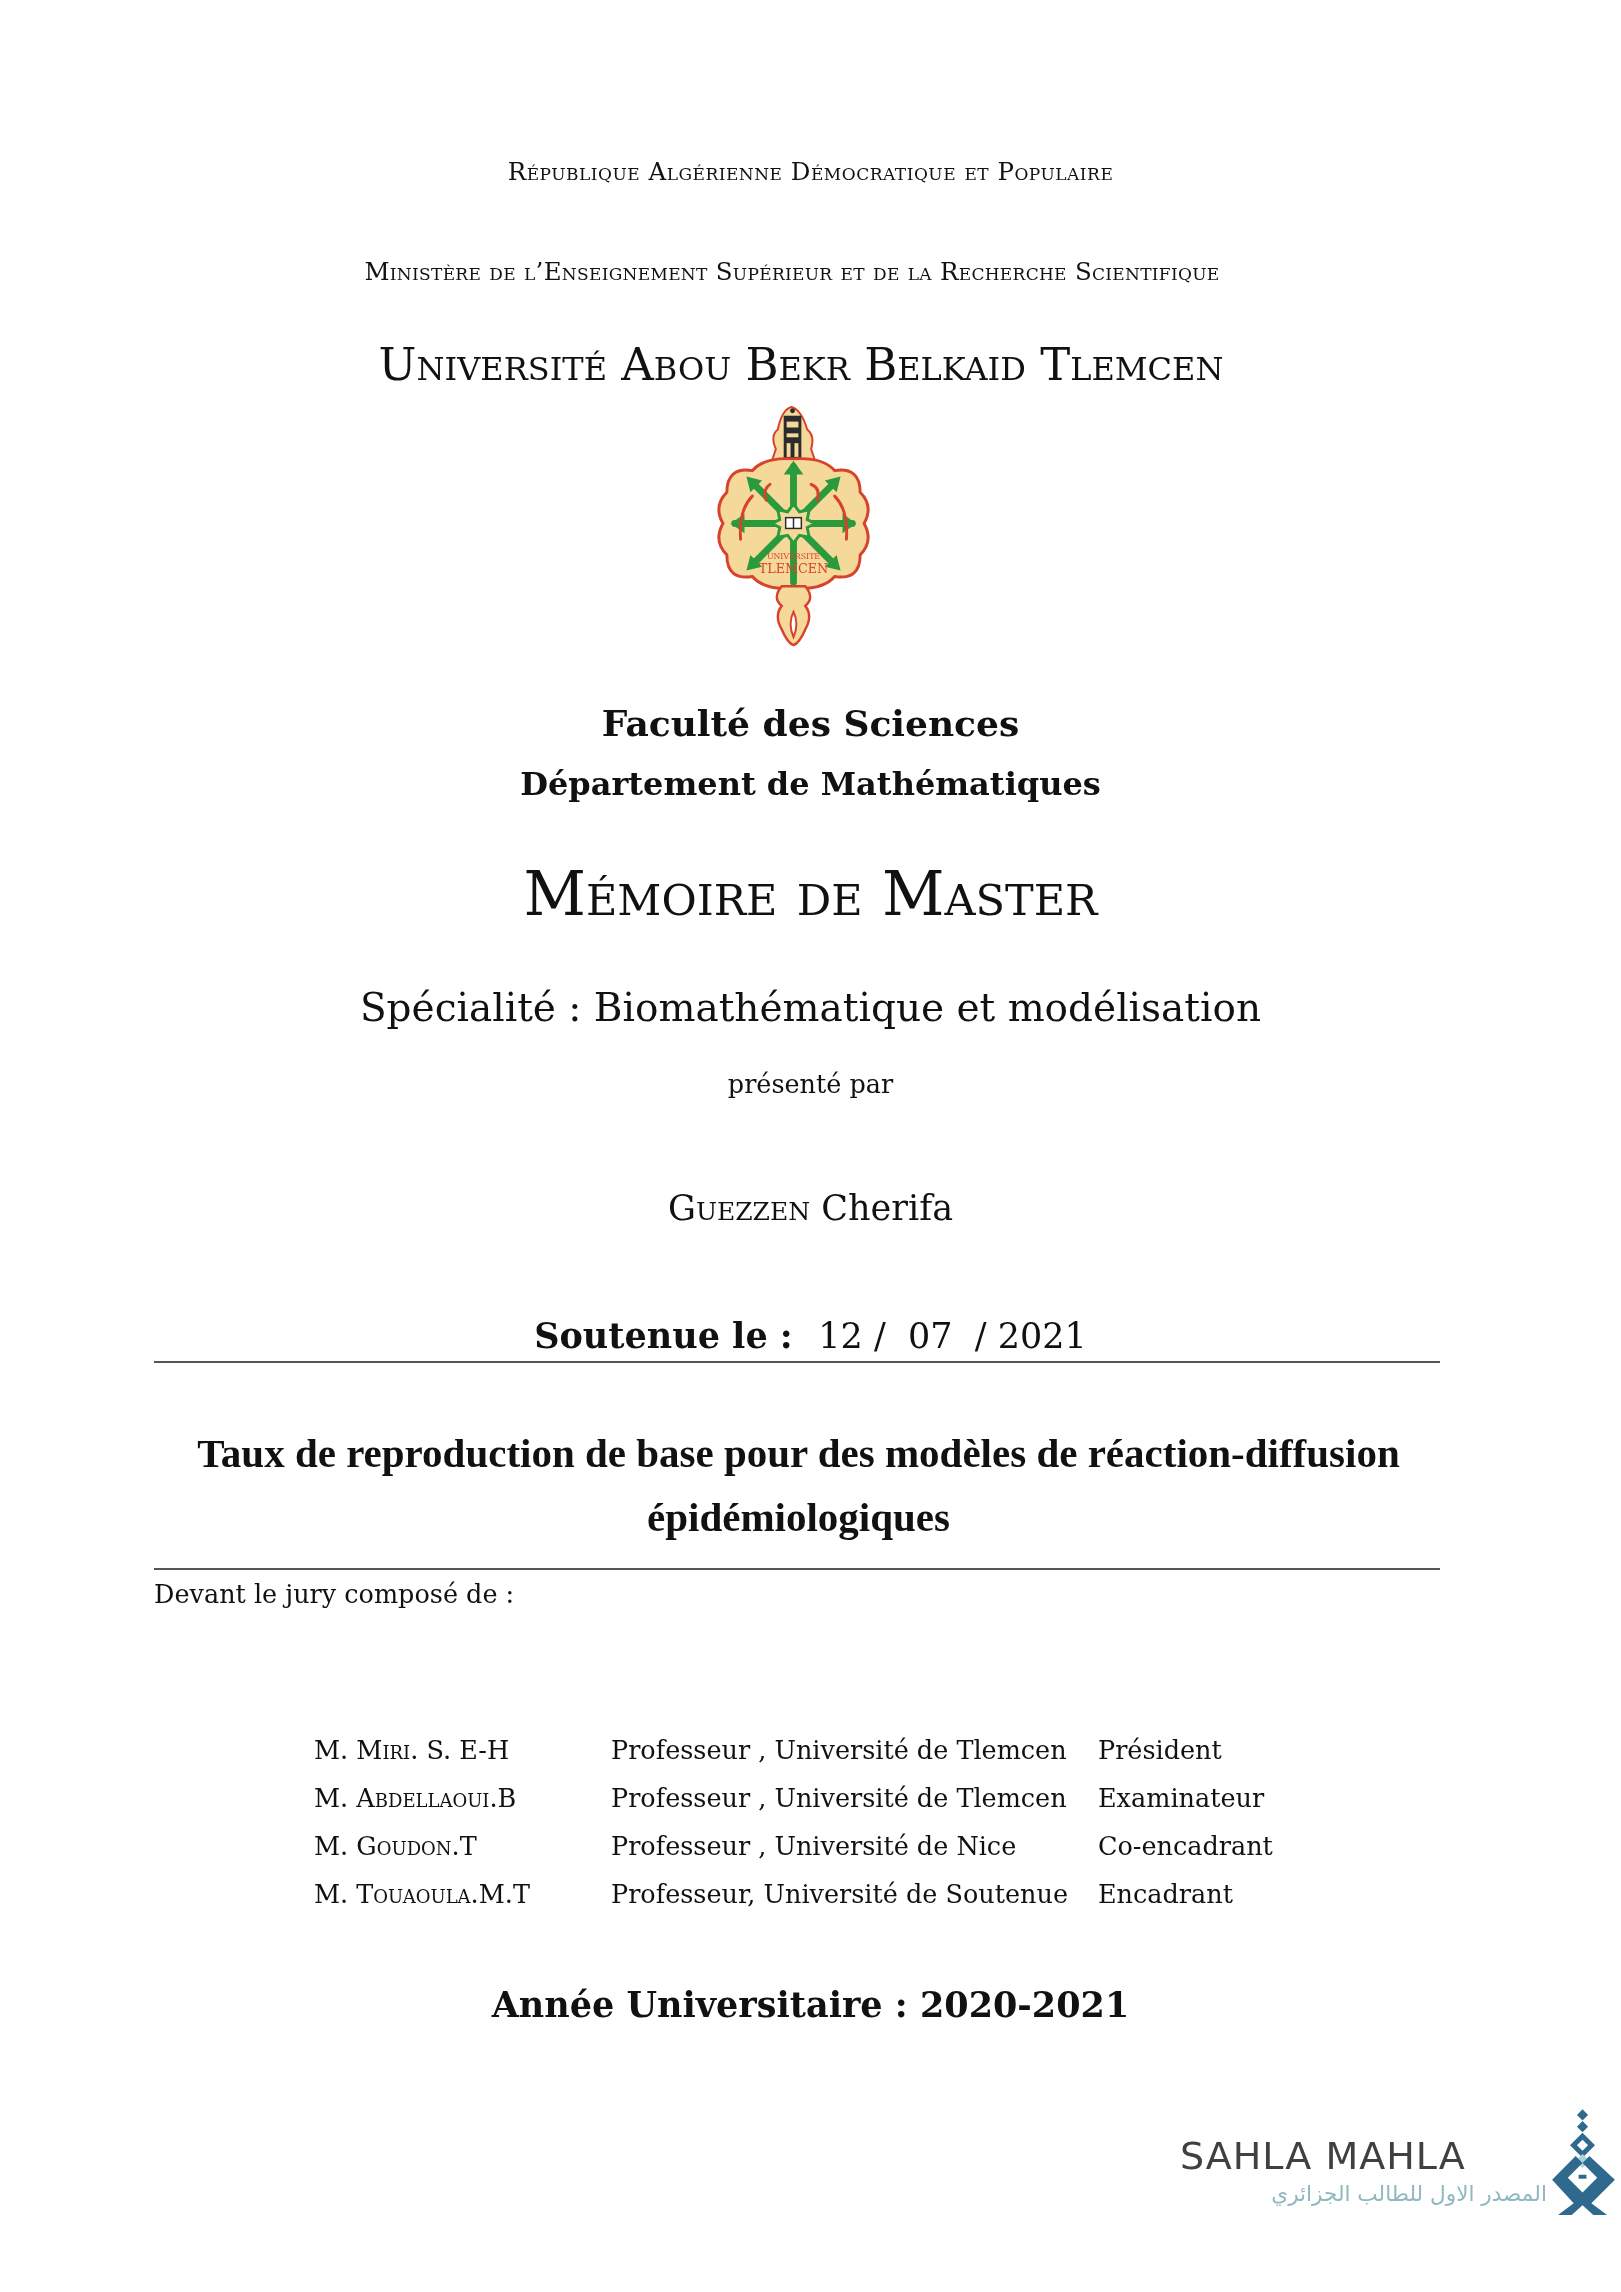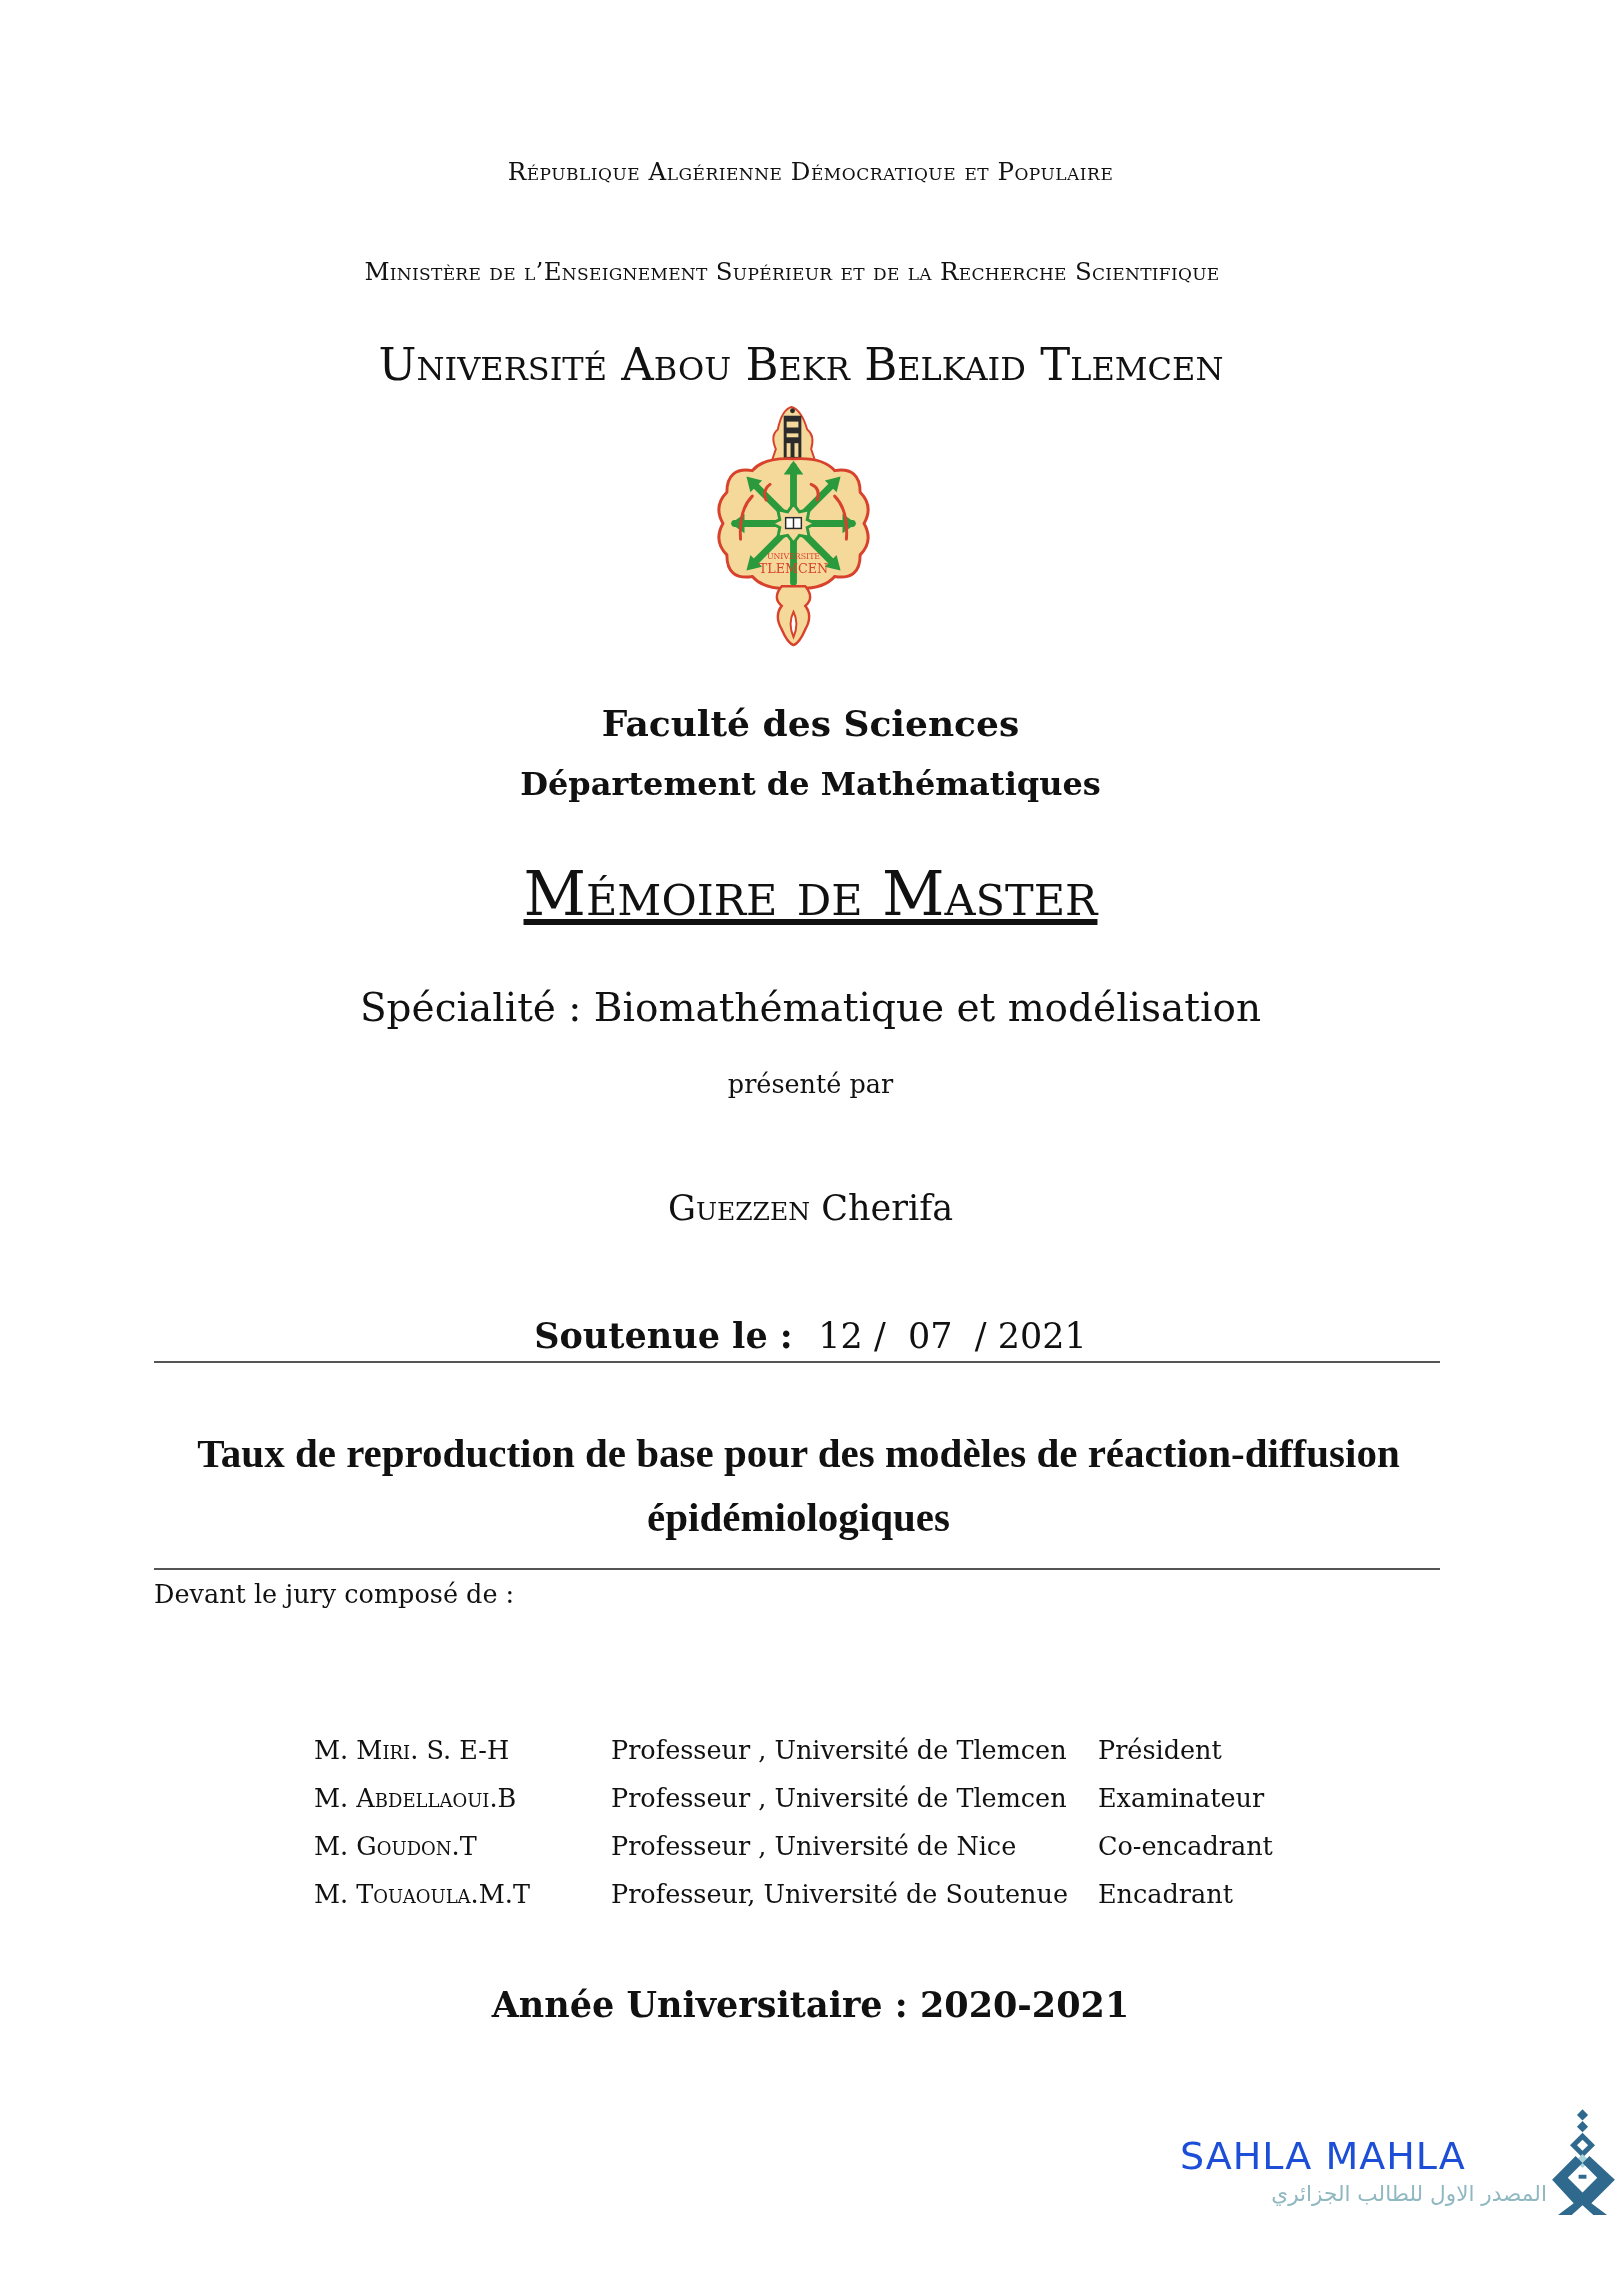--- a/index.html
+++ b/index.html
@@ -7,40 +7,40 @@
          font-family: "DejaVu Serif", "Liberation Serif", serif; color: #111; }
   .abs { position: absolute; white-space: nowrap; }
   .center { left: 0; width: 1621px; text-align: center; }
   .sc { font-variant: small-caps; }
   .line1 { top: 157px; font-size: 24.5px; letter-spacing: 0.5px; }
   .line2 { top: 257px; font-size: 24.5px; letter-spacing: 0.3px; left: 189px; width: 1206px; text-align: center; }
   .univ { top: 338px; font-size: 45px; left: 311px; width: 980px; text-align: center; }
   .logo { left: 713px; top: 402px; width: 161px; height: 247px; }
   .faculty { top: 702px; font-size: 36px; font-weight: bold; }
   .dept { top: 765px; font-size: 32px; font-weight: bold; }
-  .memoire { top: 858px; font-size: 61px; text-decoration: underline; }
+  .memoire { top: 858px; font-size: 61px; }
   .spec { top: 985px; font-size: 39px; }
   .presente { top: 1069px; font-size: 25.5px; }
   .author { top: 1188px; font-size: 35px; }
   .date-row { top: 1315px; font-size: 35px; }
   .date-row .lbl { font-weight: bold; }
   .date-row .val { margin-left: 25.5px; }
   .rule { position: absolute; left: 154px; width: 1286px; height: 0; border-top: 2px solid #555; }
   .rule-top { top: 1361px; }
   .rule-bottom { top: 1568px; }
   .title { top: 1421px; font-size: 41px; font-weight: bold; line-height: 64px; white-space: normal; font-family: Liberation Serif, serif; }
   .jury-intro { left: 154px; top: 1579px; font-size: 25.5px; }
   .jury-table { position: absolute; left: 314px; top: 1735px; border-collapse: collapse; font-size: 25.5px; }
   .jury-table td { padding: 0; height: 48px; vertical-align: top; white-space: nowrap; }
   .jury-table td.c1 { width: 297px; }
   .jury-table td.c2 { width: 487px; }
   .year { top: 1984px; font-size: 35px; font-weight: bold; }
   .sahla { left: 1176px; top: 2107px; width: 445px; height: 113px; }
   .sahla .brand { position: absolute; left: 3.9px; top: 27.4px; font-family: "DejaVu Sans", "Liberation Sans", sans-serif;
-                  font-size: 38px; letter-spacing: 1px; color: #1d4ed8; white-space: nowrap; }
+                  font-size: 38px; letter-spacing: 1px; color: #404040; white-space: nowrap; }
   .sahla .tag { position: absolute; left: 5.9px; top: 74px; width: 365px; font-family: "DejaVu Sans", sans-serif;
                 font-size: 21.6px; color: #8fb8c0; direction: rtl; text-align: right; white-space: nowrap; }
   .sahla svg { position: absolute; left: 372px; top: 2px; }
 </style>
 </head>
 <body>
 
 <div class="abs center sc line1">République Algérienne Démocratique et Populaire</div>
 <div class="abs sc line2">Ministère de l’Enseignement Supérieur et de la Recherche Scientifique</div>
 <div class="abs sc univ">Université Abou Bekr Belkaid Tlemcen</div>

